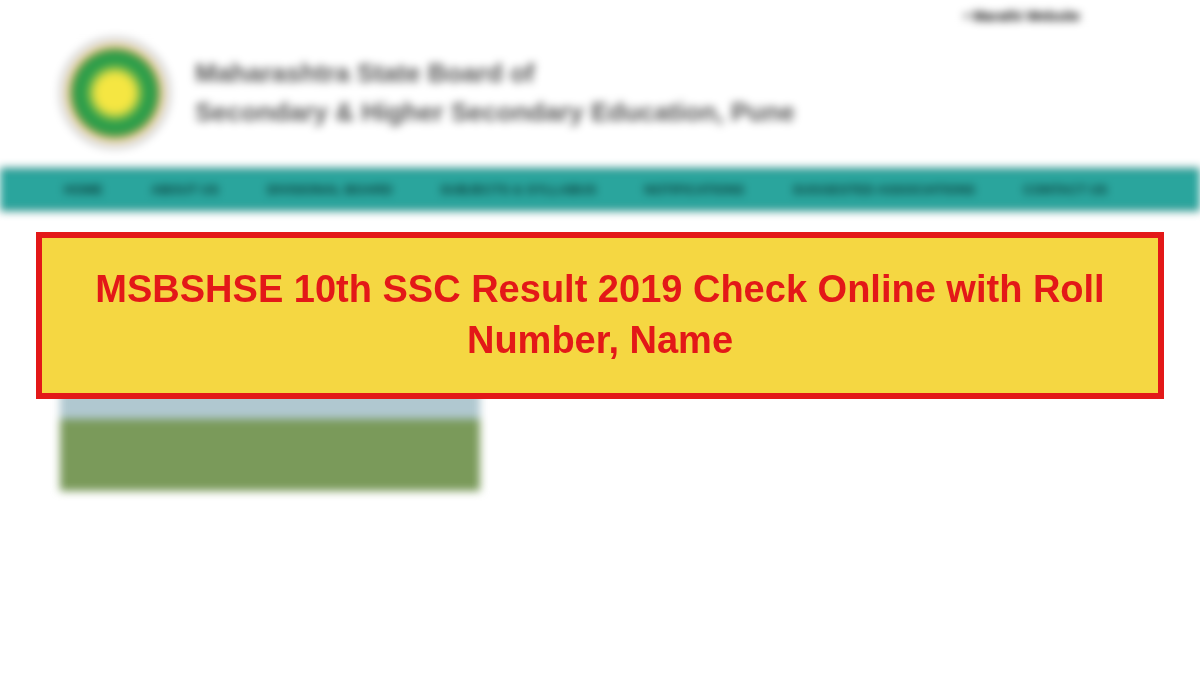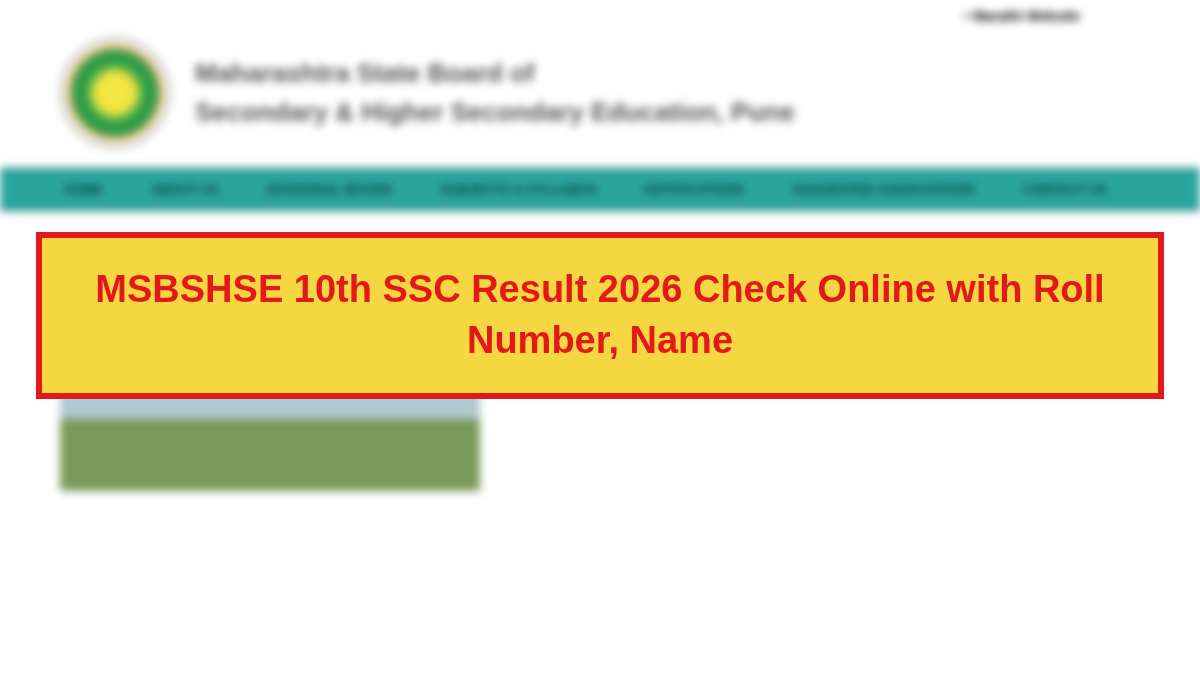--- a/index.html
+++ b/index.html
@@ -54,14 +54,14 @@
 
   <div class="content">
     <div class="building-img"></div>
     <div class="body-text">
       <p>Kolhapur, Amravati, Latur, Nagpur and Ratnagiri. The Board conducts examination twice a year and the number of students appearing for the main examination is around 14 Lacs for HSC and 17 Lacs SSC, for the supplementary examination around 6 Lacs students are expected HSC and SSC together. There are about 21000 schools (SSC) and 7000 (HSC) Higher Sec. Schools / Jr. colleges in the entire state.</p>
     </div>
   </div>
 </div>
 
 <div class="banner">
-  <div class="banner-text">MSBSHSE 10th SSC Result 2026 Check Online with Roll Number, Name</div>
+  <div class="banner-text">MSBSHSE 10th SSC Result 2019 Check Online with Roll Number, Name</div>
 </div>
 
 </body></html>

